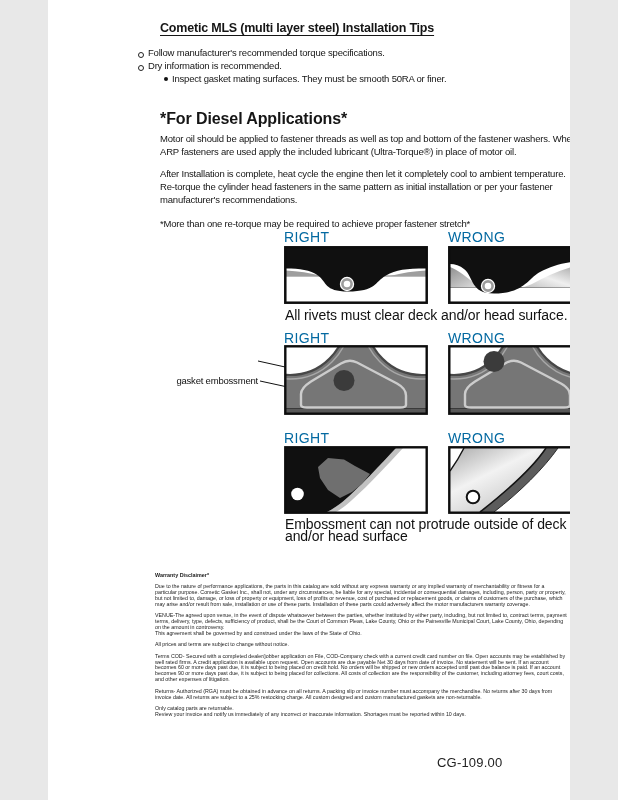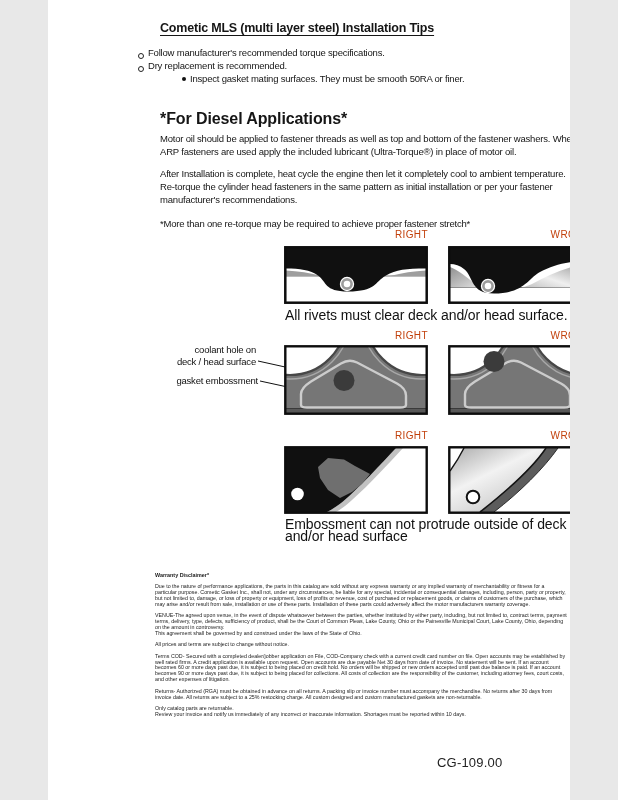--- a/index.html
+++ b/index.html
@@ -9,32 +9,32 @@
     margin:0 auto;
     padding-left:9px;
   }
   
   .title{
     position:absolute; left:112px; top:21px;
     font-size:12.5px; font-weight:700; letter-spacing:-0.2px;
     text-decoration:underline; text-underline-offset:3px; text-decoration-thickness:1.3px;
   }
   .bullets{position:absolute; left:90px; top:46px; width:480px; font-size:9.5px; letter-spacing:-0.2px;}
-  .b-row{display:flex; align-items:flex-end; line-height:13px;}
+  .b-row{display:flex; align-items:center; line-height:13px;}
   .b-mark{width:4px;height:4px;border:1px solid #222;border-radius:50%;margin:4px 4px 0 0;flex:none;}
-  .sb-row{display:flex; align-items:flex-start; line-height:13px; margin-left:44px;}
+  .sb-row{display:flex; align-items:flex-start; line-height:13px; margin-left:26px;}
   .sb-mark{width:4px;height:4px;background:#111;border-radius:50%;margin:4.5px 4px 0 0;flex:none;}
 
   .diesel{position:absolute; left:112px; top:112px; width:420px; font-size:9.5px; letter-spacing:-0.2px; line-height:13.2px;}
   .diesel h2{font-size:16px; font-weight:700; letter-spacing:-0.1px; margin:0 0 7px 0;}
   .diesel p{margin:0 0 8px 0;}
   .diesel .note{margin-top:11px;}
 
   
-  .dlabel{position:absolute; width:144px; text-align:right; font-size:10px; letter-spacing:0.4px; color:#c2410c;}
+  .dlabel{position:absolute; width:144px; text-align:left; font-size:14px; letter-spacing:0.4px; color:#0369a1;}
   .panel{position:absolute; width:144px; display:block;}
   .caption{position:absolute; font-size:14px; letter-spacing:-0.1px; color:#111; line-height:11.5px;}
   .annot{position:absolute; font-size:9.5px; letter-spacing:-0.2px; color:#111; line-height:11.5px; text-align:right;}
   .leader{position:absolute; pointer-events:none;}
 
   
   .warranty{position:absolute; left:107px; top:572px; width:412px; color:#222;}
   .warranty h3{font-size:5.4px; font-weight:700; margin:0 0 6px 0;}
   .warranty p{font-size:5.3px; line-height:5.9px; margin:0 0 5.5px 0; white-space:pre-line;}
 
@@ -47,21 +47,21 @@
 
   <div class="title">Cometic MLS (multi layer steel) Installation Tips</div>
 
   <div class="bullets">
     <div class="b-row">
       <span class="b-mark"></span>
       <span>Follow manufacturer's recommended torque specifications.</span>
     </div>
     <div class="b-row">
       <span class="b-mark"></span>
-      <span>Dry replacement is recommended.</span>
+      <span>Dry information is recommended.</span>
     </div>
     <div class="sb-row">
       <span class="sb-mark"></span>
       <span>Inspect gasket mating surfaces.  They must be smooth 50RA or finer.</span>
     </div>
   </div>
 
   <div class="diesel">
     <h2>*For Diesel Applications*</h2>
     <p>Motor oil should be applied to fastener threads as well as top and bottom of the fastener washers. When ARP fasteners are used apply the included lubricant (Ultra-Torque®) in place of motor oil.</p>
@@ -103,22 +103,20 @@
     <circle cx="40" cy="40" r="7.2" fill="#ffffff"></circle>
     <circle cx="40" cy="40" r="4.6" fill="none" stroke="#9c9c9c" stroke-width="2.6"></circle>
     <rect x="1.3" y="1.3" width="141.4" height="55.4" fill="none" stroke="#0d0d0d" stroke-width="2.5"></rect>
   </svg>
 
   <div class="caption" style="left:237px; top:310px;">All rivets must clear deck and/or head surface.</div>
 
   <div class="dlabel" style="left:236px; top:330px;">RIGHT</div>
   <div class="dlabel" style="left:400px; top:330px;">WRONG</div>
 
-  <div class="annot" style="left:110px; top:344px; width:98px; white-space:pre-line;">coolant hole on
-deck / head surface</div>
   <div class="annot" style="left:120px; top:375px; width:90px;">gasket embossment</div>
 
   <svg class="leader" style="left:118px; top:344px;" width="185" height="58" viewBox="0 0 185 58">
     <line x1="92" y1="17" x2="169" y2="34" stroke="#111" stroke-width="1"></line>
     <line x1="94" y1="37" x2="140" y2="47" stroke="#111" stroke-width="1"></line>
   </svg>
 
   <svg class="panel" style="left:236px; top:345px;" width="144" height="70" viewBox="0 0 144 70">
     <defs>
         <clipPath id="c2a">

